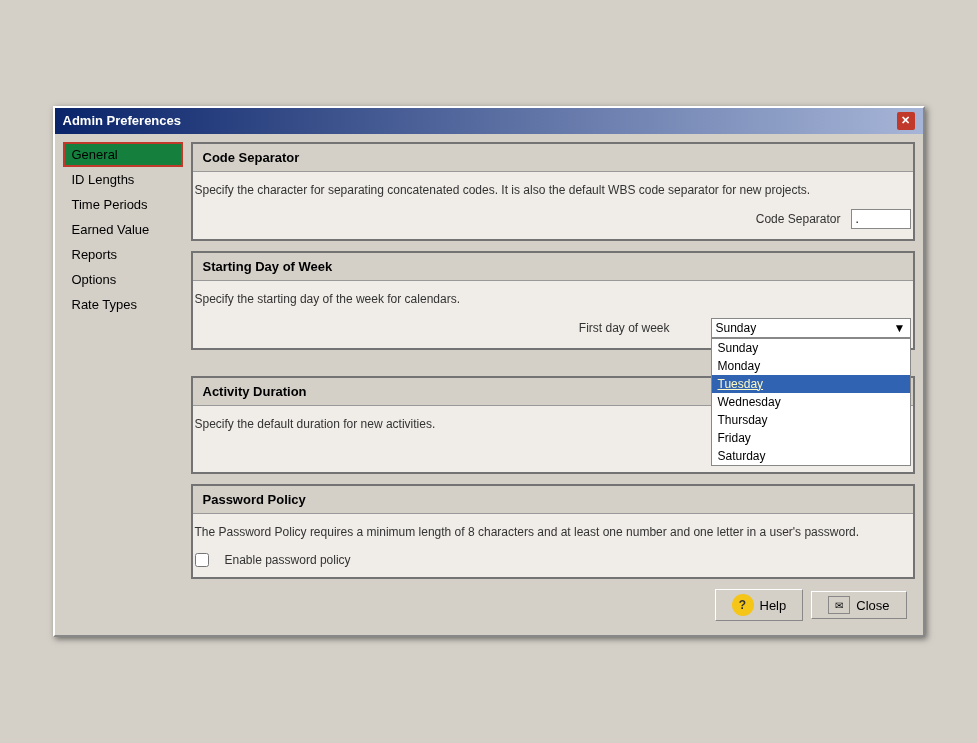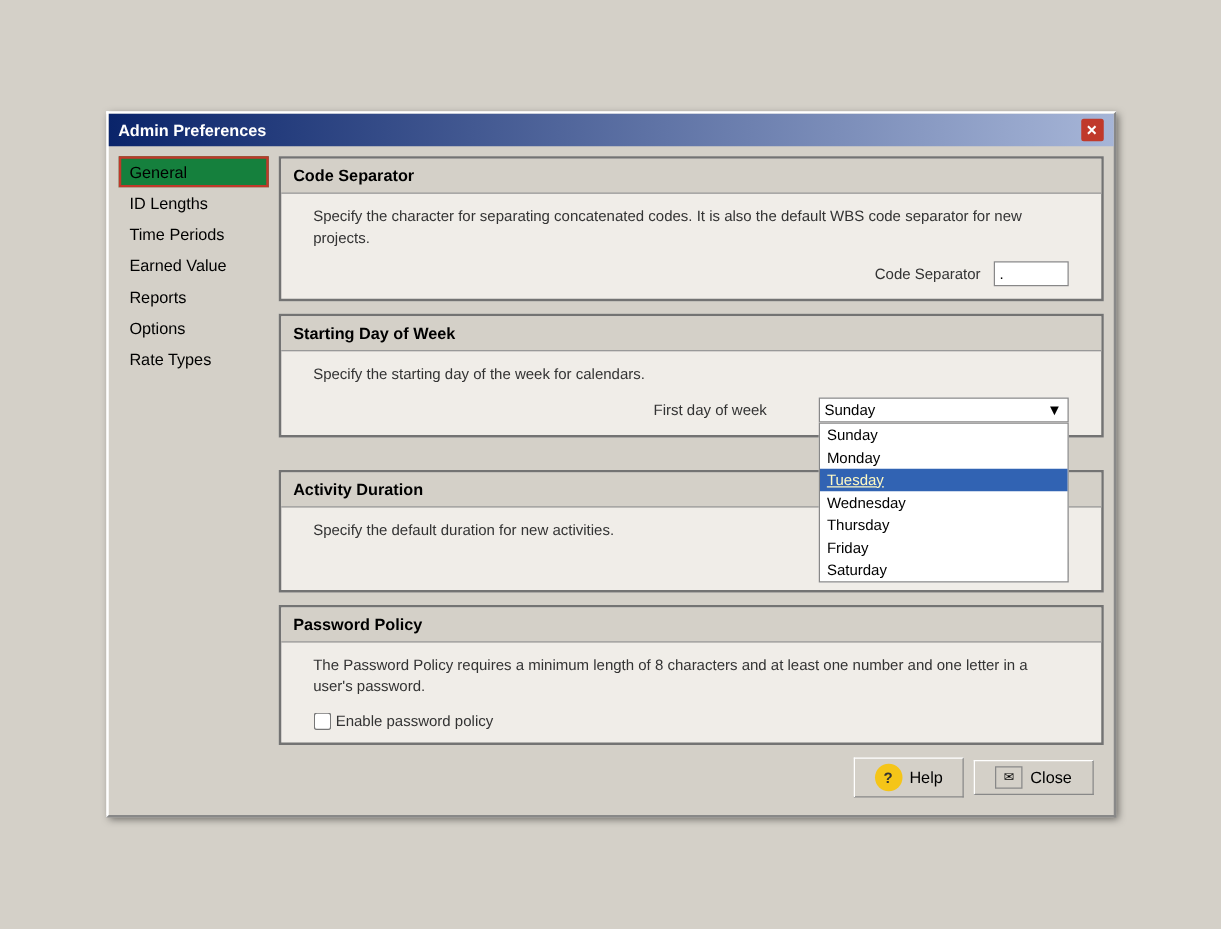--- a/index.html
+++ b/index.html
@@ -10,21 +10,21 @@
       background: #d4d0c8;
       display: flex;
       align-items: center;
       justify-content: center;
       width: 977px;
       height: 743px;
       overflow: hidden;
     }
 
     .window {
-      width: 808px;
+      width: 872px;
       background: #d4d0c8;
       border: 2px solid #888;
       border-top: 2px solid #fff;
       border-left: 2px solid #fff;
       box-shadow: 2px 2px 6px rgba(0,0,0,0.5);
     }
 
     .title-bar {
       background: linear-gradient(to right, #0a246a, #a6b5d7);
       color: white;
@@ -103,21 +103,21 @@
 
     .section-header {
       background: #d4d0c8;
       border-bottom: 1px solid #999;
       padding: 6px 10px;
       font-weight: bold;
       font-size: 13px;
     }
 
     .section-body {
-      padding: 10px 26px;
+      padding: 10px 2px;
     }
 
     .section-desc {
       font-size: 12px;
       color: #333;
       margin-bottom: 10px;
       line-height: 1.4;
     }
 
     .field-row {
@@ -172,21 +172,21 @@
       background: white;
       padding: 2px 4px;
       font-size: 12px;
       width: 60px;
       text-align: right;
     }
 
     .checkbox-row {
       display: flex;
       align-items: center;
-      gap: 4px;
+      gap: 16px;
       margin-top: 12px;
     }
 
     .checkbox-row input[type="checkbox"] {
       width: 14px;
       height: 14px;
     }
 
     .bottom-bar {
       display: flex;

